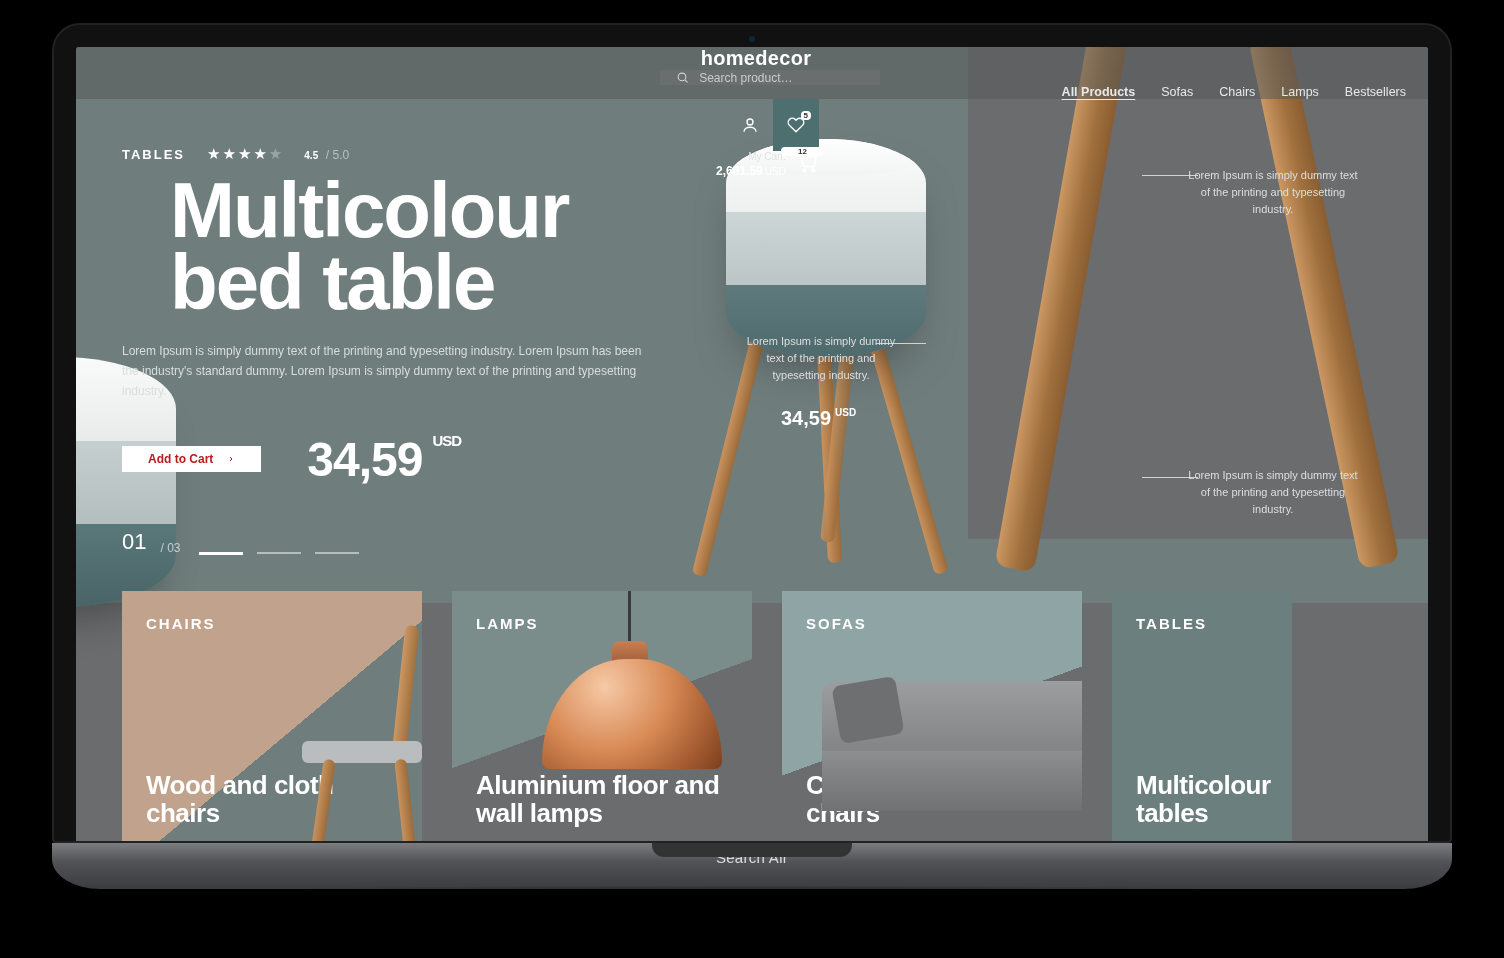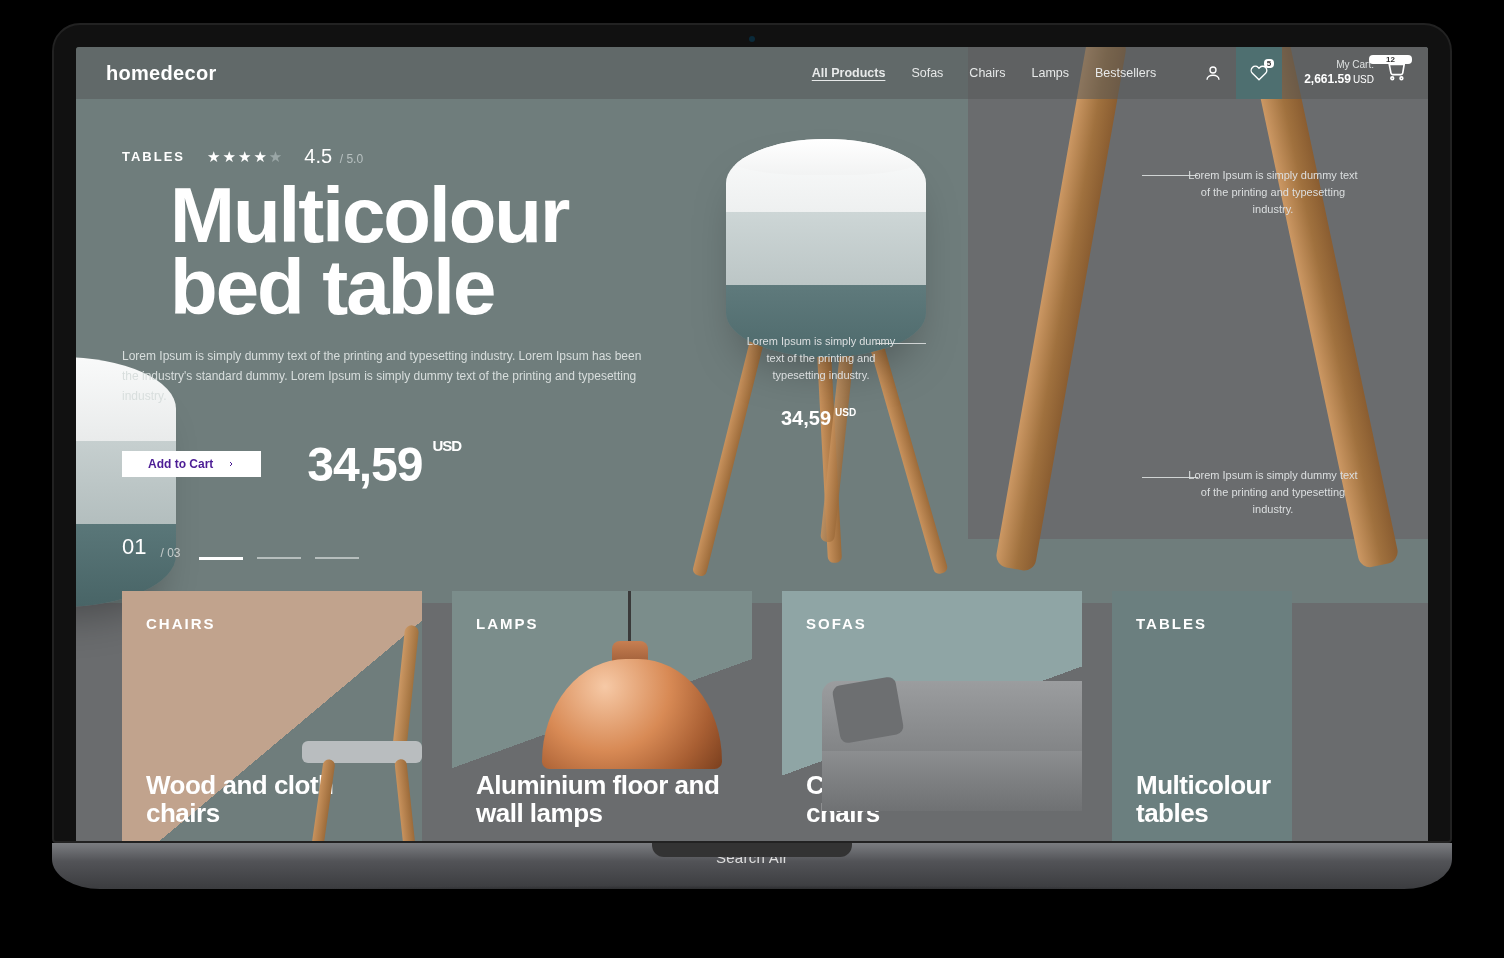--- a/index.html
+++ b/index.html
@@ -13,21 +13,21 @@
 .base{height:46px;background:linear-gradient(#7b7d81,#525357 40%,#3b3c3f);border-radius:0 0 48px 48px/0 0 30px 30px;position:relative;display:flex;align-items:center;justify-content:center;}
 .base .label{color:#ddd;font-size:15px;letter-spacing:.3px;margin-top:-18px;}
 .notch{position:absolute;top:0;left:50%;transform:translateX(-50%);width:200px;height:14px;background:#333;border-radius:0 0 12px 12px;}
 .foot-shadow{height:20px;width:92%;margin:-4px auto 0;background:radial-gradient(ellipse at center,#000 0,transparent 70%);opacity:.6;}
 
 
 .bg-right{position:absolute;top:0;right:0;width:34%;height:62%;background:#6a6c6e;}
 .bg-bottom{position:absolute;left:0;right:0;bottom:0;height:30%;background:#6a6c6e;}
 
 
-.hdr{position:relative;z-index:10;display:flex;align-items:center;height:52px;padding:0 22px 0 30px;background:rgba(85,90,90,.55);}
+.hdr{position:relative;z-index:10;display:flex;align-items:center;height:52px;padding:0 22px 0 30px;background:rgba(85,90,90,.55);flex-direction:column;}
 .logo{color:#fff;font-weight:700;font-size:20px;letter-spacing:.3px;}
 .searchwrap{display:flex;align-items:center;background:#6a6e6e;margin-left:28px;padding:0 16px;height:52px;width:220px;}
 .searchwrap svg{color:#cfd3d3;}
 .searchwrap input{background:none;border:none;outline:none;color:#ddd;font-size:12px;margin-left:10px;width:100%;}
 .searchwrap input::placeholder{color:#c9cccc;}
 .nav{display:flex;gap:26px;margin-left:auto;}
 .nav a{color:#e7e9e9;text-decoration:none;font-size:12.5px;}
 .nav a.active{text-decoration:underline;text-underline-offset:3px;font-weight:600;}
 .icons{display:flex;align-items:center;gap:0;margin-left:34px;}
 .iconbox{width:46px;height:52px;display:flex;align-items:center;justify-content:center;color:#fff;position:relative;}
@@ -40,26 +40,26 @@
 .cart .info .cur{font-weight:400;font-size:10px;margin-left:2px;}
 .cart .cicon{position:relative;}
 .cart .cicon .badge{position:absolute;top:-4px;right:-6px;background:#fff;color:#333;font-size:8px;border-radius:4px;padding:0 17px;font-weight:700;}
 
 
 .hero{position:relative;z-index:5;padding:46px 0 0 46px;color:#fff;height:520px;}
 .crumbs{display:flex;align-items:center;gap:22px;font-size:13px;}
 .crumbs .cat{letter-spacing:2px;font-weight:700;}
 .stars{color:#fff;display:flex;gap:2px;font-size:15px;}
 .stars .dim{color:#9aa6a6;}
-.rating .v{font-weight:400;font-size:20px;}
+.rating .v{font-weight:700;font-size:10px;}
 .rating .of{color:#b7c0c0;font-size:12px;margin-left:4px;}
 .title{font-weight:800;font-size:78px;line-height:.92;letter-spacing:-2px;margin-top:12px;margin-left:48px;}
 .desc{font-size:12px;line-height:1.7;color:#d8dedd;max-width:520px;margin-top:22px;}
 .ctaRow{display:flex;align-items:center;gap:46px;margin-top:30px;}
-.btn{background:#fff;color:#4c1d95;font-size:12px;font-weight:600;padding:6px 26px;display:flex;align-items:center;gap:14px;cursor:pointer;}
+.btn{background:#fff;color:#b91c1c;font-size:12px;font-weight:600;padding:6px 26px;display:flex;align-items:center;gap:14px;cursor:pointer;}
 .price{font-weight:800;font-size:48px;letter-spacing:-1px;}
 .price .cur{font-size:15px;font-weight:600;vertical-align:top;margin-left:10px;}
 .pager{display:flex;align-items:flex-end;gap:14px;margin-top:42px;}
 .pager .big{font-size:22px;font-weight:300;}
 .pager .sm{font-size:12px;color:#c8cecd;}
 .pager .bars{display:flex;gap:14px;margin-left:4px;}
 .pager .bar{width:44px;height:2px;background:#b6bebd;}
 .pager .bar.on{background:#fff;height:3px;}
 
 
@@ -137,20 +137,27 @@
 <div class="laptop">
   <div class="screen-bezel">
     <div class="camera"></div>
     <div class="viewport">
 
       <div class="bg-right"></div>
       <div class="bg-bottom"></div>
 
       <div class="hdr">
         <div class="logo">homedecor</div>
+        <div class="searchwrap">
+          <svg width="15" height="15" viewBox="0 0 24 24" fill="none" stroke="currentColor" stroke-width="2">
+              <circle cx="11" cy="11" r="7"></circle>
+              <line x1="21" y1="21" x2="16.65" y2="16.65"></line>
+            </svg>
+          <input placeholder="Search product…" style="">
+        </div>
         <nav class="nav">
           <a href="#" class="active">All Products</a>
           <a href="#">Sofas</a>
           <a href="#">Chairs</a>
           <a href="#">Lamps</a>
           <a href="#">Bestsellers</a>
         </nav>
         <div class="icons">
           <div class="iconbox">
             <svg width="18" height="18" viewBox="0 0 24 24" fill="none" stroke="currentColor" stroke-width="1.8">

